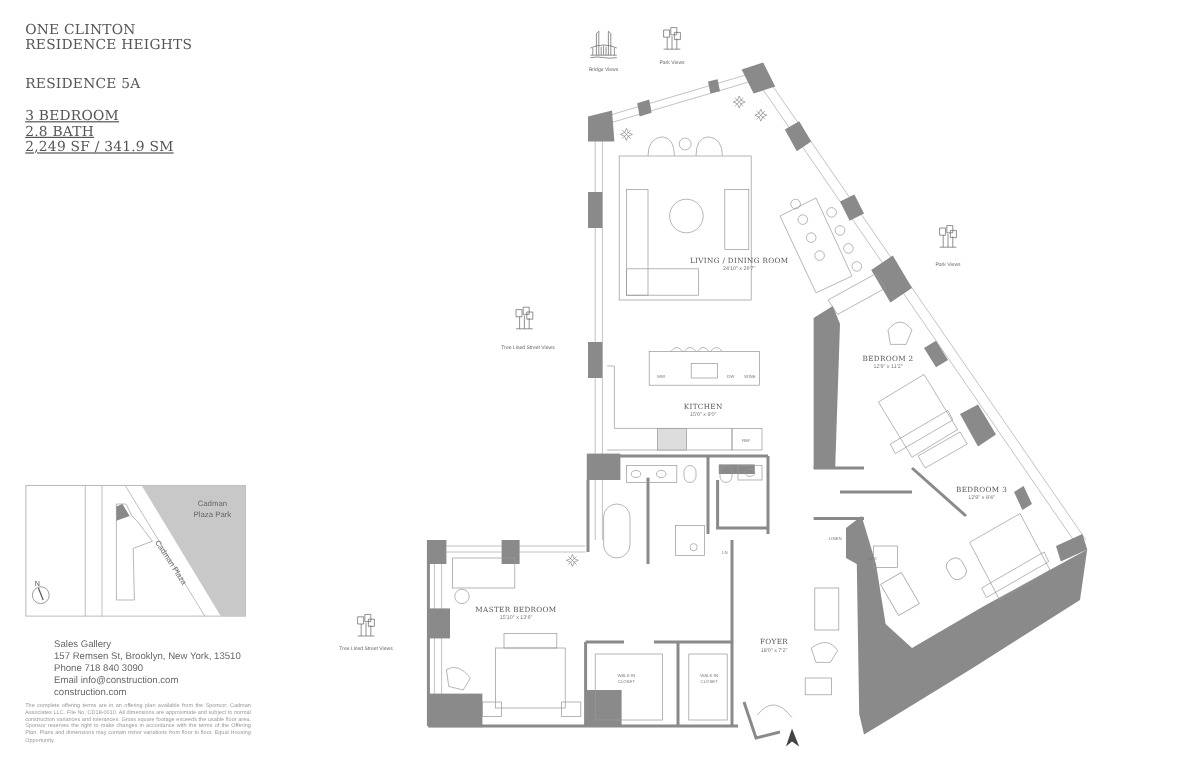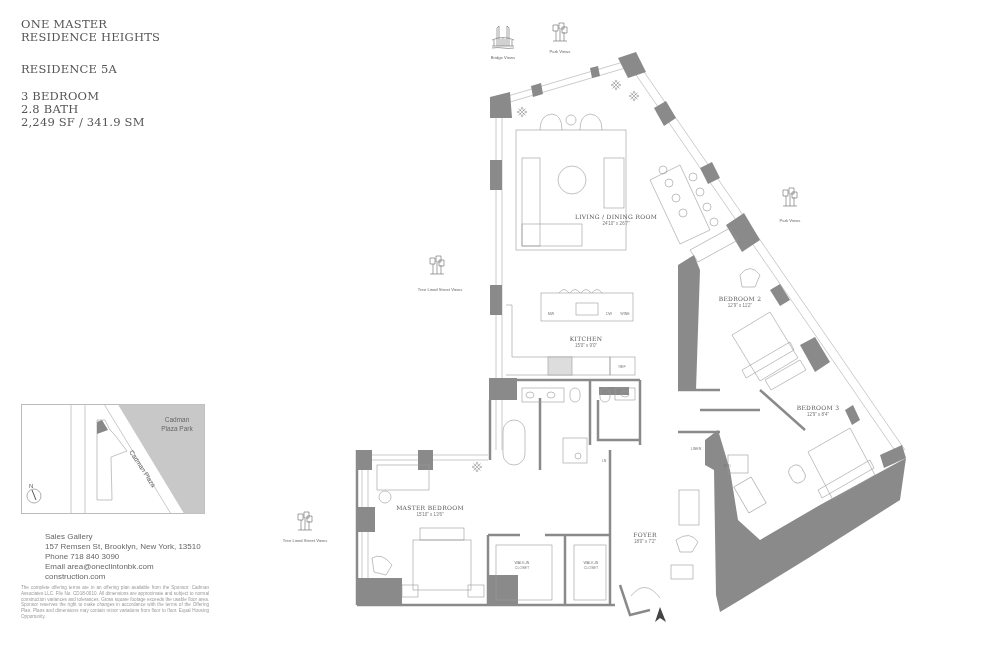--- a/index.html
+++ b/index.html
@@ -12,25 +12,25 @@
   .room-label { font-family: "DejaVu Serif", "Liberation Serif", serif; font-size: 6px; fill: #555; letter-spacing: 0.3px; }
   .room-dim { font-family: "Liberation Sans", sans-serif; font-size: 4.5px; fill: #777; }
   .tiny { font-family: "Liberation Sans", sans-serif; font-size: 3.6px; fill: #777; }
   .view-label { font-family: "Liberation Sans", sans-serif; font-size: 4.2px; fill: #666; }
   .map { position: absolute; left: 21px; top: 404px; width: 184px; height: 110px; }
 </style>
 </head>
 <body>
 
 <div class="hdr serif" style="top:18px;">
-  <div>ONE MASTER</div>
+  <div>ONE CLINTON</div>
   <div>RESIDENCE HEIGHTS</div>
 </div>
 <div class="hdr serif" style="top:63px;">RESIDENCE 5A</div>
-<div class="hdr serif" style="top:90px;">
+<div class="hdr serif" style="top:90px;text-decoration:underline;">
   <div>3 BEDROOM</div>
   <div>2.8 BATH</div>
   <div>2,249 SF / 341.9 SM</div>
 </div>
 
 <svg class="map" viewBox="0 0 184 110">
   <rect x="0.5" y="0.5" width="183" height="109" fill="#fff" stroke="#bbb" stroke-width="1"></rect>
   <polygon points="97,0.5 183.5,0.5 183.5,109.5 163,109.5" fill="#c8c8c8"></polygon>
   <line x1="50" y1="0" x2="50" y2="110" stroke="#bbb" stroke-width="0.8"></line>
   <line x1="64" y1="0" x2="64" y2="110" stroke="#bbb" stroke-width="0.8"></line>
@@ -45,21 +45,21 @@
     <circle cx="13" cy="92" r="7" fill="none" stroke="#777" stroke-width="0.6"></circle>
     <line x1="11" y1="86" x2="15" y2="96" stroke="#555" stroke-width="1"></line>
     <text x="8" y="84" font-size="6" fill="#555">N</text>
   </g>
 </svg>
 
 <div class="contact">
   <div>Sales Gallery</div>
   <div>157 Remsen St, Brooklyn, New York, 13510</div>
   <div>Phone 718 840 3090</div>
-  <div>Email area@oneclintonbk.com</div>
+  <div>Email info@construction.com</div>
   <div>construction.com</div>
 </div>
 <div class="disclaimer">The complete offering terms are in an offering plan available from the Sponsor: Cadman Associates LLC. File No. CD18-0010. All dimensions are approximate and subject to normal construction variances and tolerances. Gross square footage exceeds the usable floor area. Sponsor reserves the right to make changes in accordance with the terms of the Offering Plan. Plans and dimensions may contain minor variations from floor to floor. Equal Housing Opportunity.</div>
 
 <svg class="plan" viewBox="0 0 1000 647">
   <defs>
     <g id="tree">
       <path d="M-7,8 L7,8 M-4,8 L-4,-2 M0,8 L0,-3 M4,8 L4,-1 M-7,-2 L-7,-8 L-2,-8 L-2,-2 Z M-1,-10 L-1,-4 L4,-4 L4,-10 Z M2,-6 L2,0 L7,0 L7,-6 Z" fill="none" stroke="#666" stroke-width="0.6"></path>
     </g>
     <g id="bridge">

